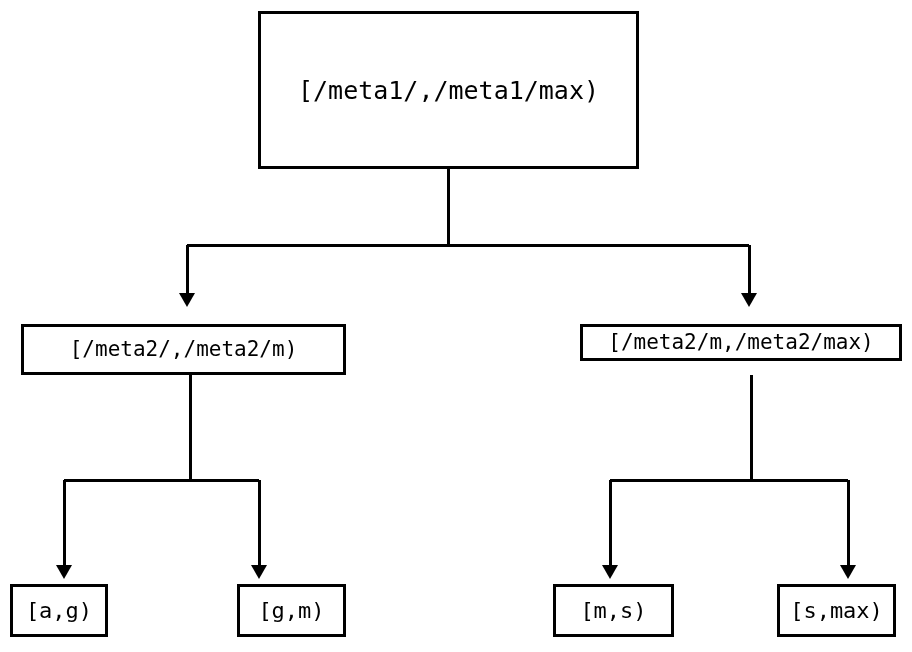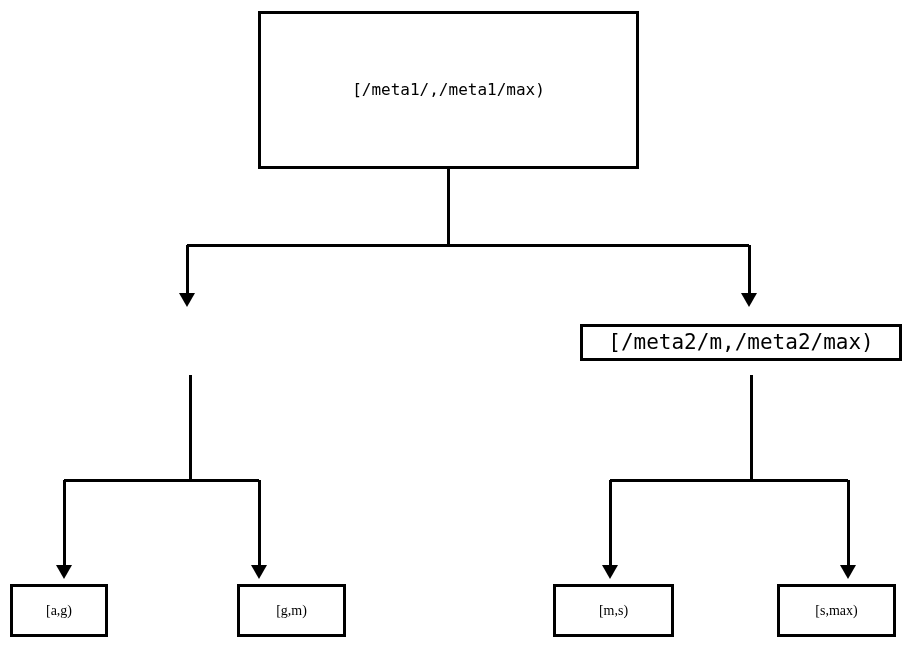--- a/index.html
+++ b/index.html
@@ -36,23 +36,23 @@
     justify-content: center;
     color: #000000;
     font-family: "DejaVu Sans Mono", monospace;
     white-space: pre;
     letter-spacing: 0px;
   }
   .node-label {
     display: block;
     line-height: 1;
   }
-  .level-root .node-label { font-size: 16px; }
+  .level-root .node-label { font-size: 25px; }
   .level-mid  .node-label { font-size: 21px; }
-  .level-leaf .node-label { font-size: 14px; font-family: Liberation Serif, serif; }
+  .level-leaf .node-label { font-size: 22px; }
 </style>
 </head>
 <body>
 
 <div id="diagram-root">
 
   <svg class="tree-svg" viewBox="0 0 912 652">
     <g stroke="#000000" stroke-width="3" fill="none" shape-rendering="crispEdges">
 
       <line x1="448" y1="169" x2="448" y2="245"></line>
@@ -80,20 +80,23 @@
       <polygon points="251,565 267,565 259,579"></polygon>
       <polygon points="602,565 618,565 610,579"></polygon>
       <polygon points="840,565 856,565 848,579"></polygon>
     </g>
   </svg>
 
   <div class="node-box level-root" style="left:258px; top:11px; width:381px; height:158px;">
     <span class="node-label">[/meta1/,/meta1/max)</span>
   </div>
 
+  <div class="node-box level-mid" style="left:21px; top:324px; width:325px; height:51px;">
+    <span class="node-label">[/meta2/,/meta2/m)</span>
+  </div>
 
   <div class="node-box level-mid" style="left:580px; top:324px; width:322px; height:37px;">
     <span class="node-label">[/meta2/m,/meta2/max)</span>
   </div>
 
   <div class="node-box level-leaf" style="left:10px; top:584px; width:98px; height:53px;">
     <span class="node-label">[a,g)</span>
   </div>
 
   <div class="node-box level-leaf" style="left:206px; top:584px; width:109px; height:53px;margin-left:31px;">

